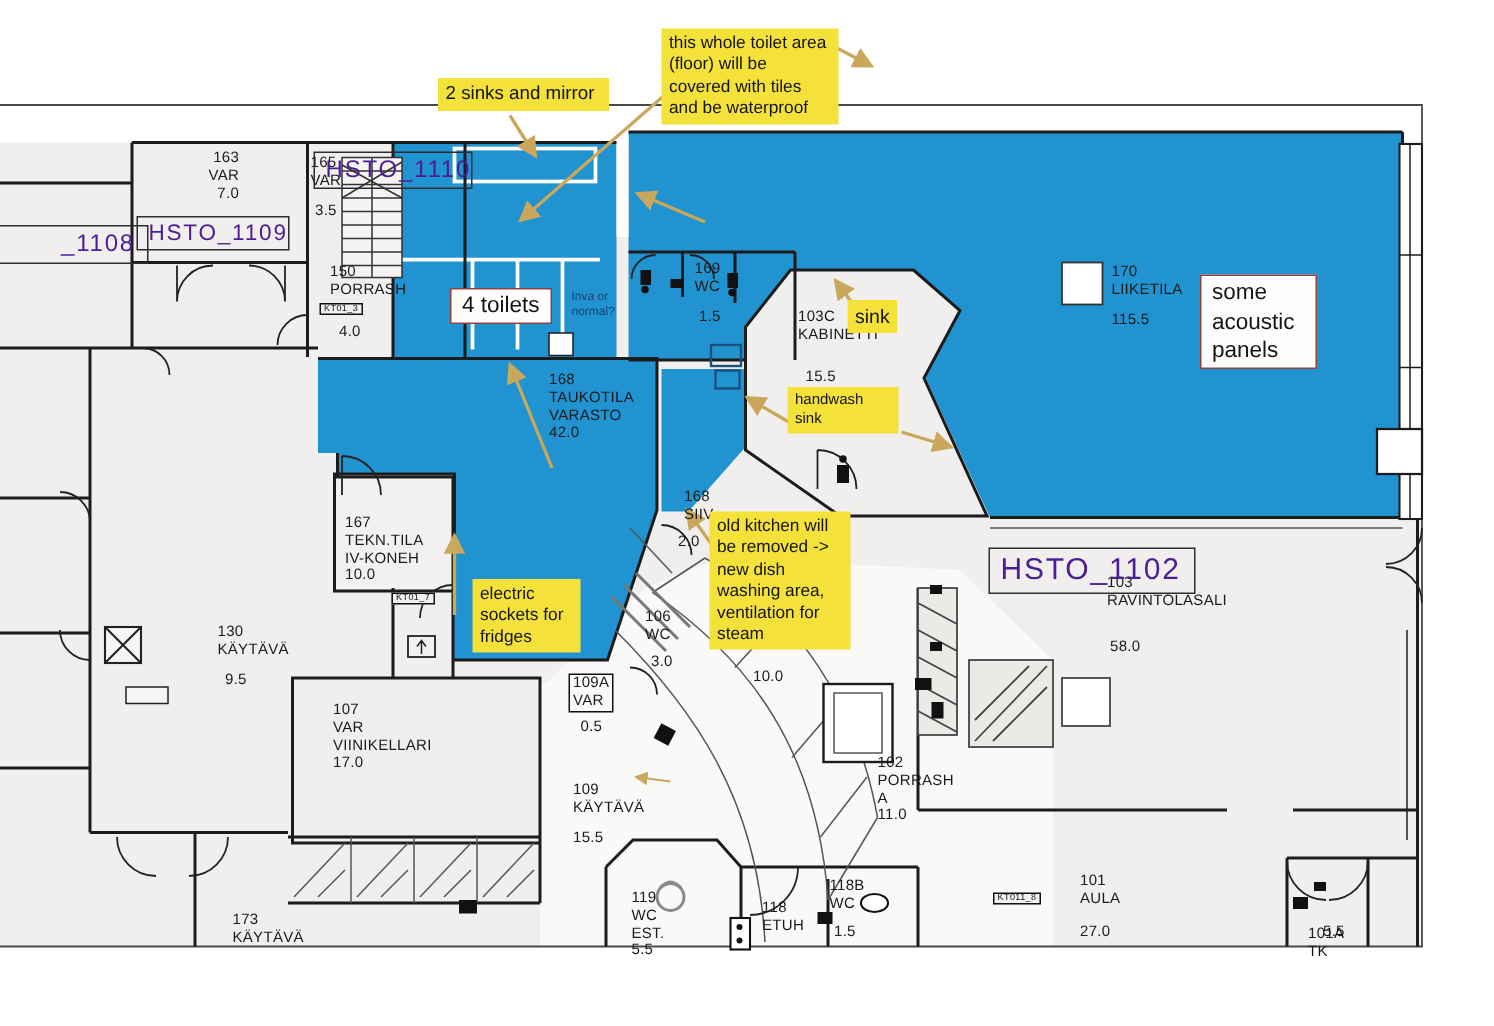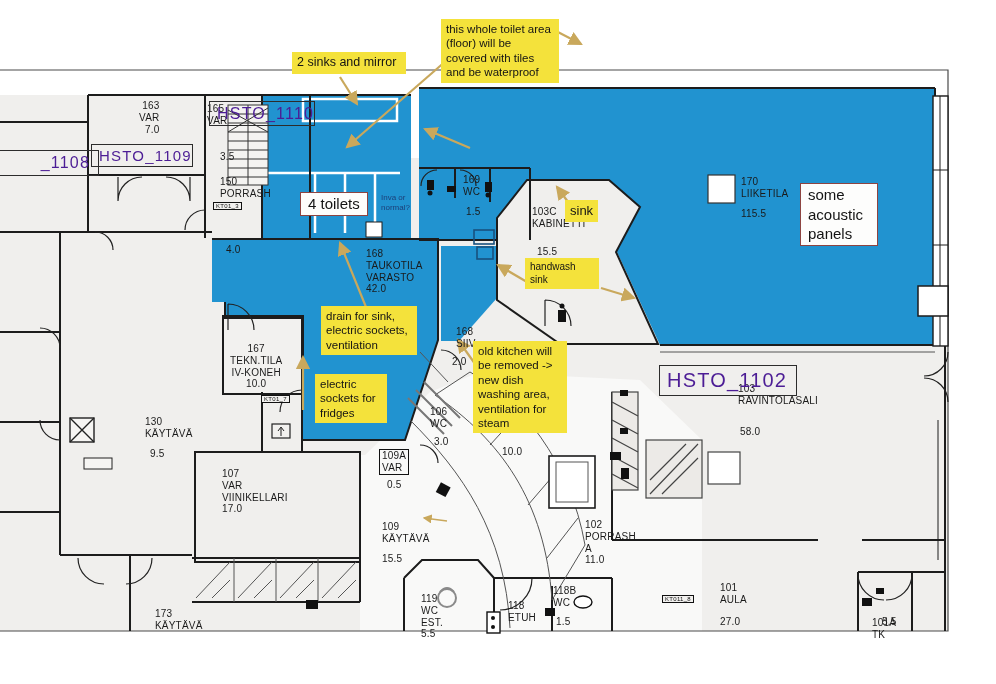--- a/index.html
+++ b/index.html
@@ -230,41 +230,41 @@
     </div>
 <div class="zone" style="left:659px;top:365px;width:122px;height:29px;font-size:20px;">
   <span>HSTO_1102</span>
     </div>
 
 <div class="cad" style="left:139px;top:100px;text-align:right;">163
 VAR
 7.0</div>
 <div class="cad" style="left:207px;top:103px;z-index:2;">165
 VAR</div>
-<div class="cad" style="left:220px;top:135px;margin-top:16px;">3.5</div>
+<div class="cad" style="left:210px;top:135px;">3.5</div>
 <div class="cad" style="left:220px;top:176px;">150
 PORRASH</div>
-<div class="cad" style="left:226px;top:216px;margin-top:28px;">4.0</div>
+<div class="cad" style="left:226px;top:216px;">4.0</div>
 <div class="cad" style="left:463px;top:174px;">169
 WC</div>
 <div class="cad" style="left:466px;top:206px;">1.5</div>
 <div class="cad" style="left:532px;top:206px;">103C
 KABINETTI</div>
 <div class="cad" style="left:537px;top:246px;">15.5</div>
 <div class="cad" style="left:741px;top:176px;">170
 LIIKETILA</div>
 <div class="cad" style="left:741px;top:208px;">115.5</div>
 <div class="cad" style="left:366px;top:248px;">168
 TAUKOTILA
 VARASTO
 42.0</div>
 <div class="cad" style="left:456px;top:326px;">168
 SIIV</div>
 <div class="cad" style="left:452px;top:356px;">2.0</div>
-<div class="cad" style="left:230px;top:343px;text-align:center;">167
+<div class="cad" style="left:230px;top:343px;">167
 TEKN.TILA
 IV-KONEH
 10.0</div>
 <div class="cad" style="left:430px;top:406px;">106
 WC</div>
 <div class="cad" style="left:434px;top:436px;">3.0</div>
 <div class="cad" style="left:502px;top:446px;">10.0</div>
 <div class="cad" style="left:145px;top:416px;">130
 KÄYTÄVÄ</div>
 <div class="cad" style="left:150px;top:448px;">9.5</div>
@@ -273,21 +273,21 @@
 VIINIKELLARI
 17.0</div>
 <div class="cad cad-boxed" style="left:379px;top:449px;">109A
 VAR</div>
 <div class="cad" style="left:387px;top:479px;">0.5</div>
 <div class="cad" style="left:382px;top:521px;">109
 KÄYTÄVÄ</div>
 <div class="cad" style="left:382px;top:553px;">15.5</div>
 <div class="cad" style="left:155px;top:608px;">173
 KÄYTÄVÄ</div>
-<div class="cad" style="left:585px;top:503px;margin-top:16px;">102
+<div class="cad" style="left:585px;top:503px;">102
 PORRASH
 A
 11.0</div>
 <div class="cad" style="left:738px;top:383px;">103
 RAVINTOLASALI</div>
 <div class="cad" style="left:740px;top:426px;">58.0</div>
 <div class="cad" style="left:421px;top:593px;">119
 WC
 EST.
 5.5</div>
@@ -311,24 +311,21 @@
 <div class="badge" style="left:662px;top:595px;">KT011_8</div>
 
 <div class="note" style="left:292px;top:52px;width:104px;font-size:12.5px;">2 sinks and mirror</div>
 <div class="note" style="left:441px;top:19px;width:108px;">this whole toilet area
 (floor) will be
 covered with tiles
 and be waterproof</div>
 <div class="note" style="left:565px;top:200px;font-size:13px;">sink</div>
 <div class="note" style="left:525px;top:258px;width:64px;font-size:10px;">handwash
 sink</div>
-<div class="note" style="left:321px;top:306px;width:86px;">drain for sink,
-electric sockets,
-ventilation</div>
-<div class="note" style="left:315px;top:374px;width:62px;">electric
+<div class="note" style="left:315px;top:386px;width:62px;">electric
 sockets for
 fridges</div>
 <div class="note" style="left:473px;top:341px;width:84px;">old kitchen will
 be removed -&gt;
 new dish
 washing area,
 ventilation for
 steam</div>
 
 <div class="callout" style="left:300px;top:192px;">4 toilets</div>

